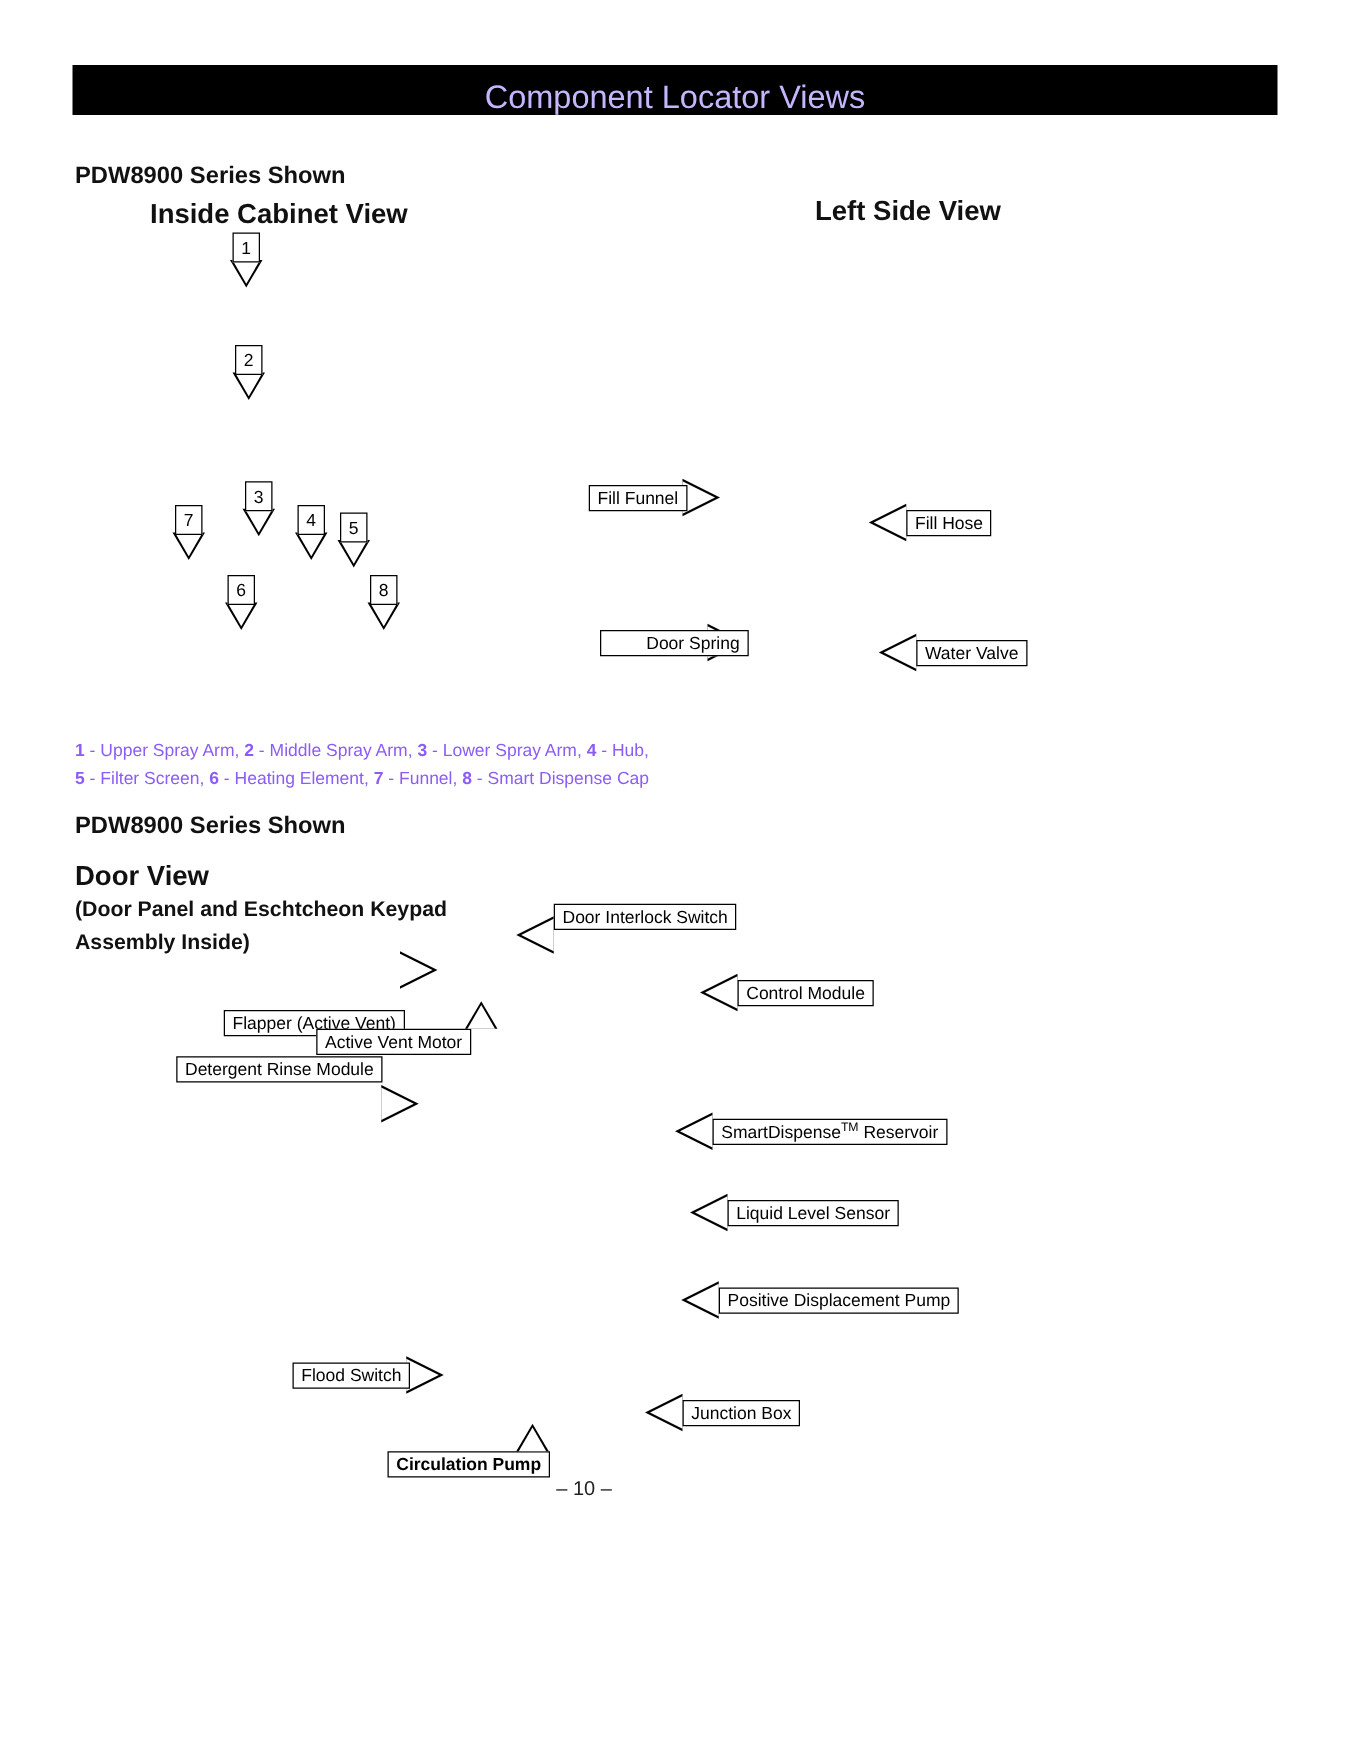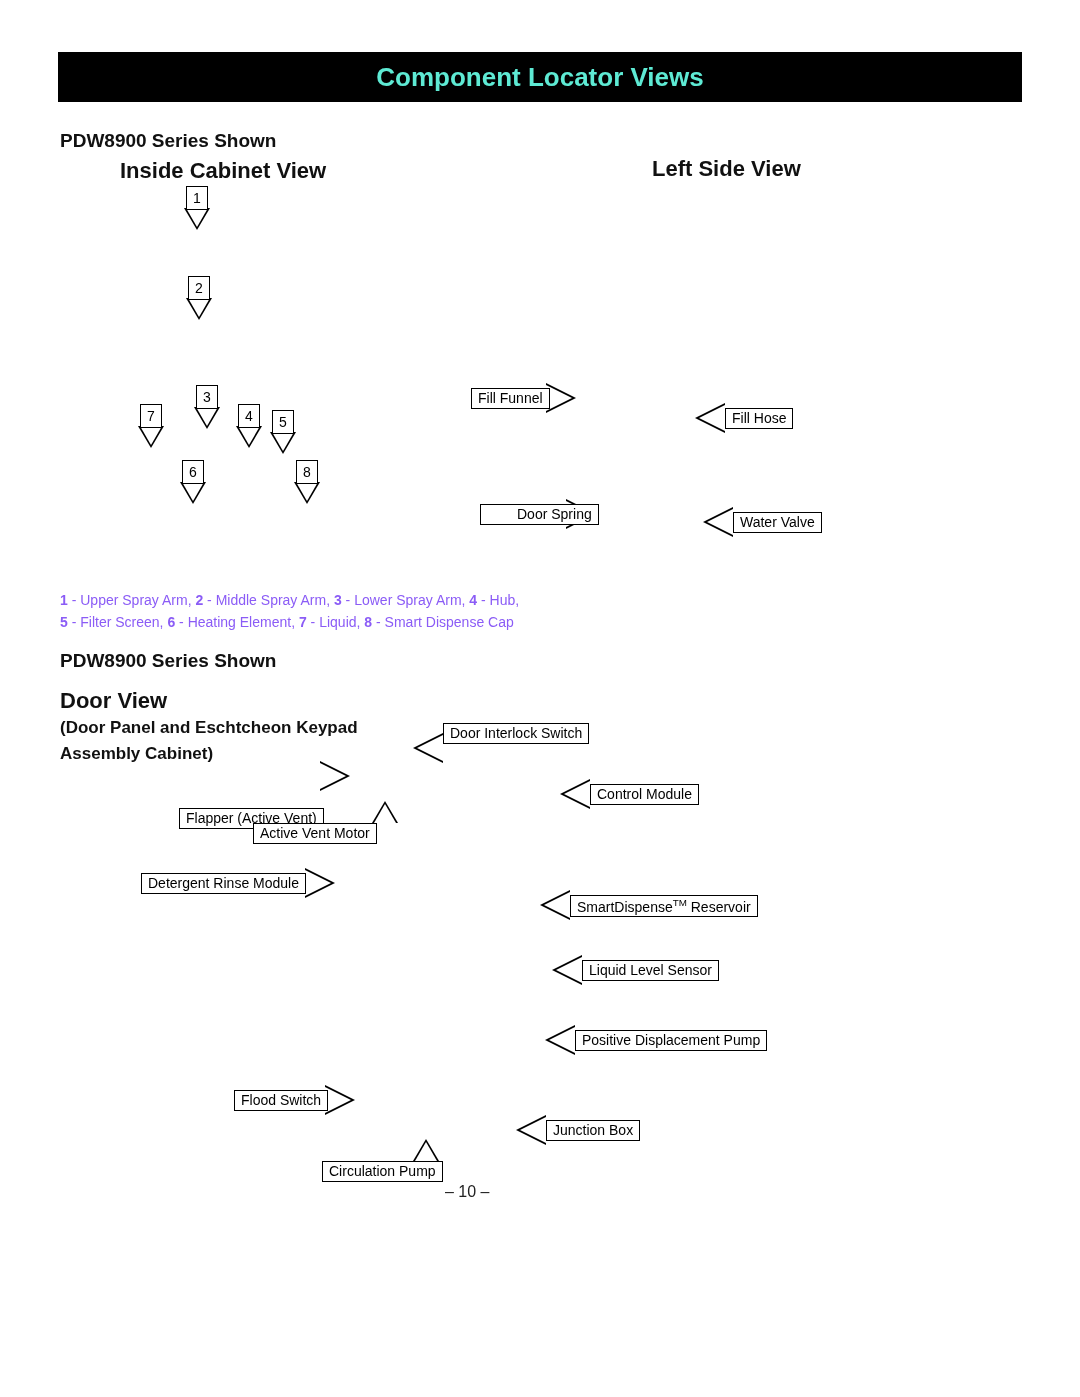--- a/index.html
+++ b/index.html
@@ -14,26 +14,26 @@
   .page {
     position: relative;
     width: 1080px;
     height: 1397px;
   }
   .title-bar {
     position: absolute;
     left: 58px;
     top: 52px;
     width: 964px;
-    height: 50px;
+    height: 40px;
     background: #000;
-    color: #5eead4;
+    color: #c4b5fd;
     text-align: center;
     font-size: 26px;
-    font-weight: 700;
+    font-weight: 400;
     line-height: 50px;
   }
   .series-label {
     position: absolute;
     font-size: 19px;
     font-weight: bold;
     color: #111;
   }
   .view-label {
     position: absolute;
@@ -234,29 +234,29 @@
       <div class="head"></div>
     </div>
 
   <div class="legend" style="left:60px; top:589px; width:700px;">
     <span><b>1</b> - <span>Upper Spray Arm</span>, </span>
     <span><b>2</b> - <span>Middle Spray Arm</span>, </span>
     <span><b>3</b> - <span>Lower Spray Arm</span>, </span>
     <span><b>4</b> - <span>Hub</span>,</span><br>
     <span><b>5</b> - <span>Filter Screen</span>, </span>
     <span><b>6</b> - <span>Heating Element</span>, </span>
-    <span><b>7</b> - <span>Liquid</span>, </span>
+    <span><b>7</b> - <span>Funnel</span>, </span>
     <span><b>8</b> - <span>Smart Dispense Cap</span></span>
   </div>
 
   <div class="series-label" style="left:60px; top:650px;">PDW8900 Series Shown</div>
   <div class="view-label" style="left:60px; top:688px;">Door View</div>
   <div class="sub-label" style="left:60px; top:715px;">
     <span>(Door Panel and Eschtcheon Keypad</span><br>
-    <span>Assembly Cabinet)</span>
+    <span>Assembly Inside)</span>
   </div>
 
   <div class="callout" style="left:443px; top:723px;">Door Interlock Switch</div>
   <div class="arrow-left" style="left:443px; top:748px;">
       <div class="head"></div>
     </div>
 
   <div class="callout" style="left:179px; top:808px;">Flapper (Active Vent)</div>
   <div class="arrow-right" style="left:320px; top:776px;">
       <div class="head"></div>
@@ -265,21 +265,21 @@
   <div class="callout" style="left:590px; top:784px;">Control Module</div>
   <div class="arrow-left" style="left:590px; top:794px;">
       <div class="head"></div>
     </div>
 
   <div class="callout" style="left:253px; top:823px;">Active Vent Motor</div>
   <div class="up-arrow" style="left:385px; top:823px;">
       <div class="head"></div>
     </div>
 
-  <div class="callout" style="left:141px; top:873px;">Detergent Rinse Module</div>
+  <div class="callout" style="left:141px; top:845px;">Detergent Rinse Module</div>
   <div class="arrow-right" style="left:305px; top:883px;">
       <div class="head"></div>
     </div>
 
   <div class="callout" style="left:570px; top:895px;">SmartDispense<sup>TM</sup> Reservoir</div>
   <div class="arrow-left" style="left:570px; top:905px;">
       <div class="head"></div>
     </div>
 
   <div class="callout" style="left:582px; top:960px;">Liquid Level Sensor</div>
@@ -295,19 +295,19 @@
   <div class="callout" style="left:234px; top:1090px;">Flood Switch</div>
   <div class="arrow-right" style="left:325px; top:1100px;">
       <div class="head"></div>
     </div>
 
   <div class="callout" style="left:546px; top:1120px;">Junction Box</div>
   <div class="arrow-left" style="left:546px; top:1130px;">
       <div class="head"></div>
     </div>
 
-  <div class="callout" style="left:322px; top:1161px;">Circulation Pump</div>
+  <div class="callout" style="left:310px; top:1161px;font-weight:bold;">Circulation Pump</div>
   <div class="up-arrow" style="left:426px; top:1161px;">
       <div class="head"></div>
     </div>
 
   <div class="page-num" style="left:445px; top:1183px;">– 10 –</div>
 </div>
 
 </body></html>

